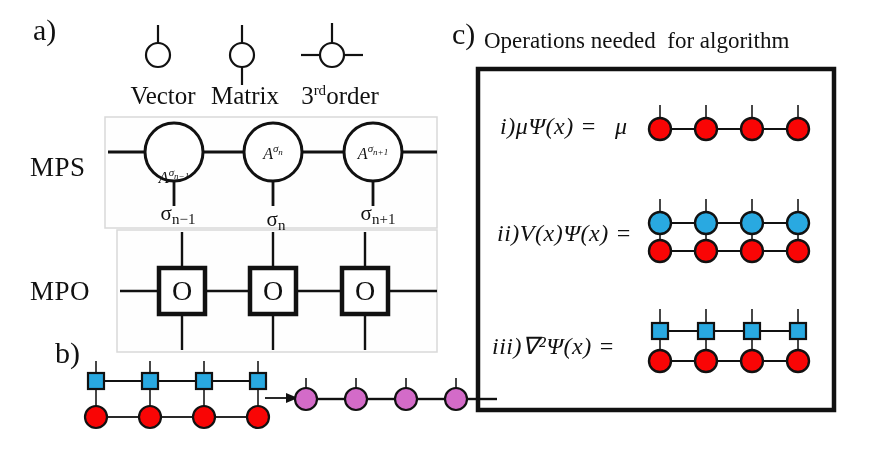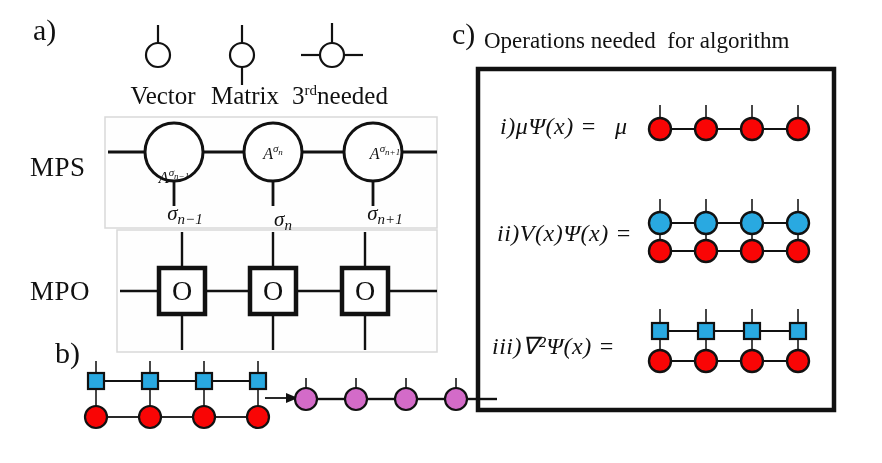--- a/index.html
+++ b/index.html
@@ -14,21 +14,21 @@
   .canvas svg{position:absolute;left:0;top:0;}
   .txt{position:absolute;line-height:1;white-space:nowrap;}
   .center-x{transform:translateX(-50%);}
   .center-xy{transform:translate(-50%,-50%);}
   .panel-label{font-size:30px;}
   .legend-label{font-size:25px;}
   .row-label{font-size:27px;letter-spacing:.5px;}
   .tsym{font-style:italic;font-size:16px;}
   .tsup{font-style:italic;font-size:11px;vertical-align:7px;}
   .tsub2{font-style:italic;font-size:9px;vertical-align:-2px;}
-  .sigma{font-style:italic;font-size:21px;margin-left:7px;}
+  .sigma{font-size:21px;}
   .sigma .sub{font-size:15px;vertical-align:-4px;}
   .sup-rd{font-size:15px;vertical-align:9px;}
   .o-label{font-size:28px;}
   .eq{font-size:24px;font-style:italic;letter-spacing:.5px;}
   .eq .scalar{margin-left:18px;}
   .c-title{font-size:23px;white-space:pre;}
 </style>
 </head>
 <body>
 
@@ -231,27 +231,27 @@
       </g>
     </g>
 
     <rect x="478" y="69" width="356" height="341" fill="none" stroke="#111" stroke-width="4.5"></rect>
   </svg>
 
   <span class="txt panel-label" style="left:33px;top:15px;">a)</span>
 
   <span class="txt legend-label center-x" style="left:163px;top:83px;">Vector</span>
   <span class="txt legend-label center-x" style="left:245px;top:83px;">Matrix</span>
-  <span class="txt legend-label center-x" style="left:340px;top:83px;"><span>3</span><span class="sup-rd">rd</span><span>needed</span></span>
+  <span class="txt legend-label center-x" style="left:340px;top:83px;"><span>3</span><span class="sup-rd">rd</span><span>order</span></span>
 
   <span class="txt row-label" style="left:30px;top:140px;margin-top:14px;">MPS</span>
 
   <span class="txt center-xy" style="left:174px;top:152px;margin-top:24px;"><span class="tsym">A</span><span class="tsup">σ</span><span class="tsub2" style="vertical-align:4px;">n−1</span></span>
   <span class="txt center-xy" style="left:273px;top:152px;"><span class="tsym">A</span><span class="tsup">σ</span><span class="tsub2" style="vertical-align:4px;">n</span></span>
-  <span class="txt center-xy" style="left:373px;top:152px;margin-left:12px;"><span class="tsym">A</span><span class="tsup">σ</span><span class="tsub2" style="vertical-align:4px;">n+1</span></span>
+  <span class="txt center-xy" style="left:373px;top:152px;"><span class="tsym">A</span><span class="tsup">σ</span><span class="tsub2" style="vertical-align:4px;">n+1</span></span>
 
   <span class="txt sigma center-x" style="left:178px;top:203px;"><span>σ</span><span class="sub">n−1</span></span>
   <span class="txt sigma center-x" style="left:276px;top:209px;"><span>σ</span><span class="sub">n</span></span>
   <span class="txt sigma center-x" style="left:378px;top:203px;"><span>σ</span><span class="sub">n+1</span></span>
 
   <span class="txt row-label" style="left:30px;top:278px;">MPO</span>
 
   <span class="txt o-label center-xy" style="left:182px;top:291px;">O</span>
   <span class="txt o-label center-xy" style="left:273px;top:291px;">O</span>
   <span class="txt o-label center-xy" style="left:365px;top:291px;">O</span>

